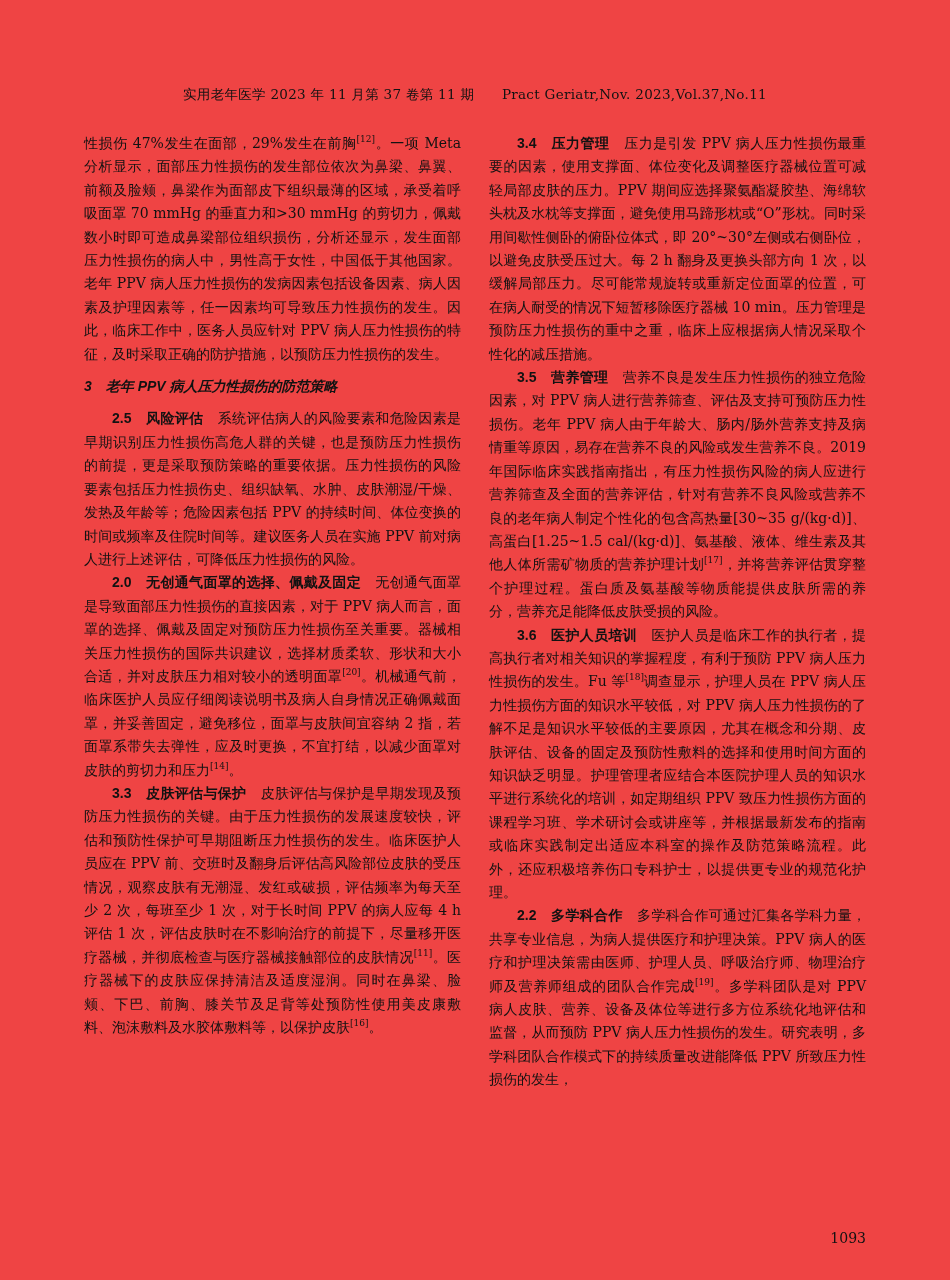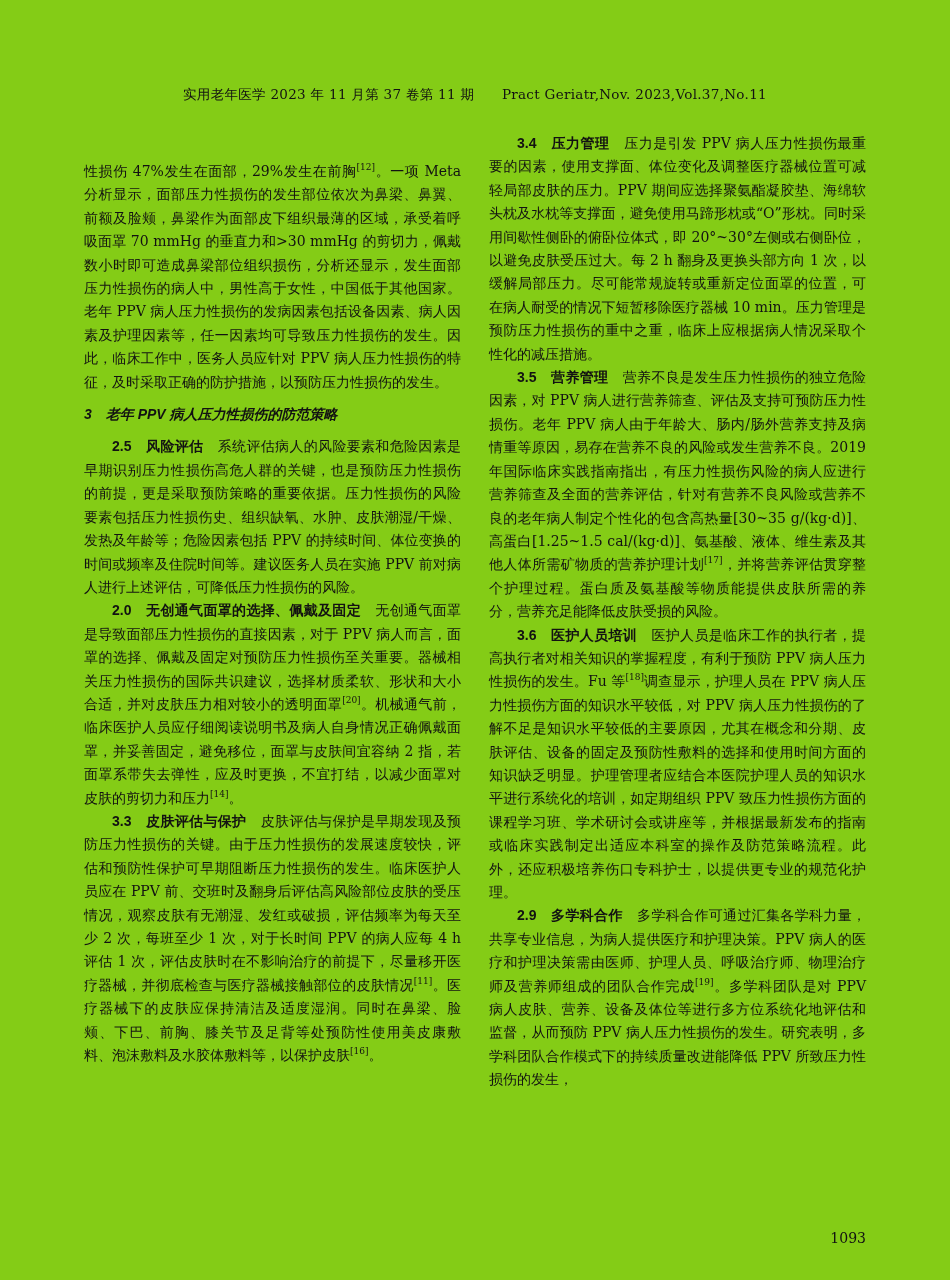--- a/index.html
+++ b/index.html
@@ -1,19 +1,19 @@
 <!DOCTYPE html>
 <html><head>
 <meta charset="utf-8">
 <style>
   html,body { margin:0; padding:0; background:#ffffff; }
   .page {
     position:relative;
     width:950px; height:1280px;
-    background:#84cc16;
+    background:#ef4444;
     color:#121212;
     font-family:"DejaVu Serif", serif;
     overflow:hidden;
   }
   .journal-header {
     position:absolute; top:86px; left:0; width:100%;
     text-align:center;
     font-size:13.5px;
     letter-spacing:0.3px;
     white-space:pre;
@@ -24,21 +24,21 @@
   }
   .column {
     width:377px;
     font-size:14px;
     line-height:23.4px;
     text-align:justify;
     text-justify:inter-ideograph;
   }
   .column p { margin:0; }
   .para { text-indent:2em; }
-  .para.no-indent { text-indent:0;margin-top:28px; }
+  .para.no-indent { text-indent:0; }
   .section-heading {
     font-weight:700;
     font-family:"Liberation Sans", sans-serif;
     font-size:14px;
     margin:9px 0 9px 0 !important;
     text-indent:0;
     font-style:italic;
   }
   .sec-label {
     font-weight:700;
@@ -65,18 +65,18 @@
         <p class="para no-indent">性损伤 47%发生在面部，29%发生在前胸<sup>[12]</sup>。一项 Meta 分析显示，面部压力性损伤的发生部位依次为鼻梁、鼻翼、前额及脸颊，鼻梁作为面部皮下组织最薄的区域，承受着呼吸面罩 70 mmHg 的垂直力和&gt;30 mmHg 的剪切力，佩戴数小时即可造成鼻梁部位组织损伤，分析还显示，发生面部压力性损伤的病人中，男性高于女性，中国低于其他国家。老年 PPV 病人压力性损伤的发病因素包括设备因素、病人因素及护理因素等，任一因素均可导致压力性损伤的发生。因此，临床工作中，医务人员应针对 PPV 病人压力性损伤的特征，及时采取正确的防护措施，以预防压力性损伤的发生。</p>
         <p class="section-heading">3　老年 PPV 病人压力性损伤的防范策略</p>
         <p class="para"><span class="sec-label">2.5　风险评估　</span>系统评估病人的风险要素和危险因素是早期识别压力性损伤高危人群的关键，也是预防压力性损伤的前提，更是采取预防策略的重要依据。压力性损伤的风险要素包括压力性损伤史、组织缺氧、水肿、皮肤潮湿/干燥、发热及年龄等；危险因素包括 PPV 的持续时间、体位变换的时间或频率及住院时间等。建议医务人员在实施 PPV 前对病人进行上述评估，可降低压力性损伤的风险。</p>
         <p class="para"><span class="sec-label">2.0　无创通气面罩的选择、佩戴及固定　</span>无创通气面罩是导致面部压力性损伤的直接因素，对于 PPV 病人而言，面罩的选择、佩戴及固定对预防压力性损伤至关重要。器械相关压力性损伤的国际共识建议，选择材质柔软、形状和大小合适，并对皮肤压力相对较小的透明面罩<sup>[20]</sup>。机械通气前，临床医护人员应仔细阅读说明书及病人自身情况正确佩戴面罩，并妥善固定，避免移位，面罩与皮肤间宜容纳 2 指，若面罩系带失去弹性，应及时更换，不宜打结，以减少面罩对皮肤的剪切力和压力<sup>[14]</sup>。</p>
         <p class="para"><span class="sec-label">3.3　皮肤评估与保护　</span>皮肤评估与保护是早期发现及预防压力性损伤的关键。由于压力性损伤的发展速度较快，评估和预防性保护可早期阻断压力性损伤的发生。临床医护人员应在 PPV 前、交班时及翻身后评估高风险部位皮肤的受压情况，观察皮肤有无潮湿、发红或破损，评估频率为每天至少 2 次，每班至少 1 次，对于长时间 PPV 的病人应每 4 h 评估 1 次，评估皮肤时在不影响治疗的前提下，尽量移开医疗器械，并彻底检查与医疗器械接触部位的皮肤情况<sup>[11]</sup>。医疗器械下的皮肤应保持清洁及适度湿润。同时在鼻梁、脸颊、下巴、前胸、膝关节及足背等处预防性使用美皮康敷料、泡沫敷料及水胶体敷料等，以保护皮肤<sup>[16]</sup>。</p>
       </div>
     <div class="column" id="right-col">
         <p class="para"><span class="sec-label">3.4　压力管理　</span>压力是引发 PPV 病人压力性损伤最重要的因素，使用支撑面、体位变化及调整医疗器械位置可减轻局部皮肤的压力。PPV 期间应选择聚氨酯凝胶垫、海绵软头枕及水枕等支撑面，避免使用马蹄形枕或“O”形枕。同时采用间歇性侧卧的俯卧位体式，即 20°~30°左侧或右侧卧位，以避免皮肤受压过大。每 2 h 翻身及更换头部方向 1 次，以缓解局部压力。尽可能常规旋转或重新定位面罩的位置，可在病人耐受的情况下短暂移除医疗器械 10 min。压力管理是预防压力性损伤的重中之重，临床上应根据病人情况采取个性化的减压措施。</p>
         <p class="para"><span class="sec-label">3.5　营养管理　</span>营养不良是发生压力性损伤的独立危险因素，对 PPV 病人进行营养筛查、评估及支持可预防压力性损伤。老年 PPV 病人由于年龄大、肠内/肠外营养支持及病情重等原因，易存在营养不良的风险或发生营养不良。2019 年国际临床实践指南指出，有压力性损伤风险的病人应进行营养筛查及全面的营养评估，针对有营养不良风险或营养不良的老年病人制定个性化的包含高热量[30~35 g/(kg·d)]、高蛋白[1.25~1.5 cal/(kg·d)]、氨基酸、液体、维生素及其他人体所需矿物质的营养护理计划<sup>[17]</sup>，并将营养评估贯穿整个护理过程。蛋白质及氨基酸等物质能提供皮肤所需的养分，营养充足能降低皮肤受损的风险。</p>
         <p class="para"><span class="sec-label">3.6　医护人员培训　</span>医护人员是临床工作的执行者，提高执行者对相关知识的掌握程度，有利于预防 PPV 病人压力性损伤的发生。Fu 等<sup>[18]</sup>调查显示，护理人员在 PPV 病人压力性损伤方面的知识水平较低，对 PPV 病人压力性损伤的了解不足是知识水平较低的主要原因，尤其在概念和分期、皮肤评估、设备的固定及预防性敷料的选择和使用时间方面的知识缺乏明显。护理管理者应结合本医院护理人员的知识水平进行系统化的培训，如定期组织 PPV 致压力性损伤方面的课程学习班、学术研讨会或讲座等，并根据最新发布的指南或临床实践制定出适应本科室的操作及防范策略流程。此外，还应积极培养伤口专科护士，以提供更专业的规范化护理。</p>
-        <p class="para"><span class="sec-label">2.9　多学科合作　</span>多学科合作可通过汇集各学科力量，共享专业信息，为病人提供医疗和护理决策。PPV 病人的医疗和护理决策需由医师、护理人员、呼吸治疗师、物理治疗师及营养师组成的团队合作完成<sup>[19]</sup>。多学科团队是对 PPV 病人皮肤、营养、设备及体位等进行多方位系统化地评估和监督，从而预防 PPV 病人压力性损伤的发生。研究表明，多学科团队合作模式下的持续质量改进能降低 PPV 所致压力性损伤的发生，</p>
+        <p class="para"><span class="sec-label">2.2　多学科合作　</span>多学科合作可通过汇集各学科力量，共享专业信息，为病人提供医疗和护理决策。PPV 病人的医疗和护理决策需由医师、护理人员、呼吸治疗师、物理治疗师及营养师组成的团队合作完成<sup>[19]</sup>。多学科团队是对 PPV 病人皮肤、营养、设备及体位等进行多方位系统化地评估和监督，从而预防 PPV 病人压力性损伤的发生。研究表明，多学科团队合作模式下的持续质量改进能降低 PPV 所致压力性损伤的发生，</p>
       </div>
   </div>
 
   <div class="page-number">1093</div>
 </div>
 
 </body></html>

